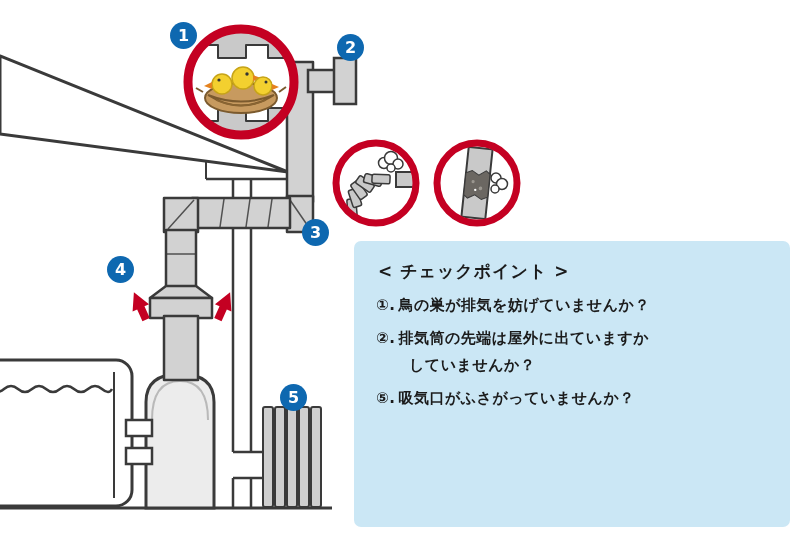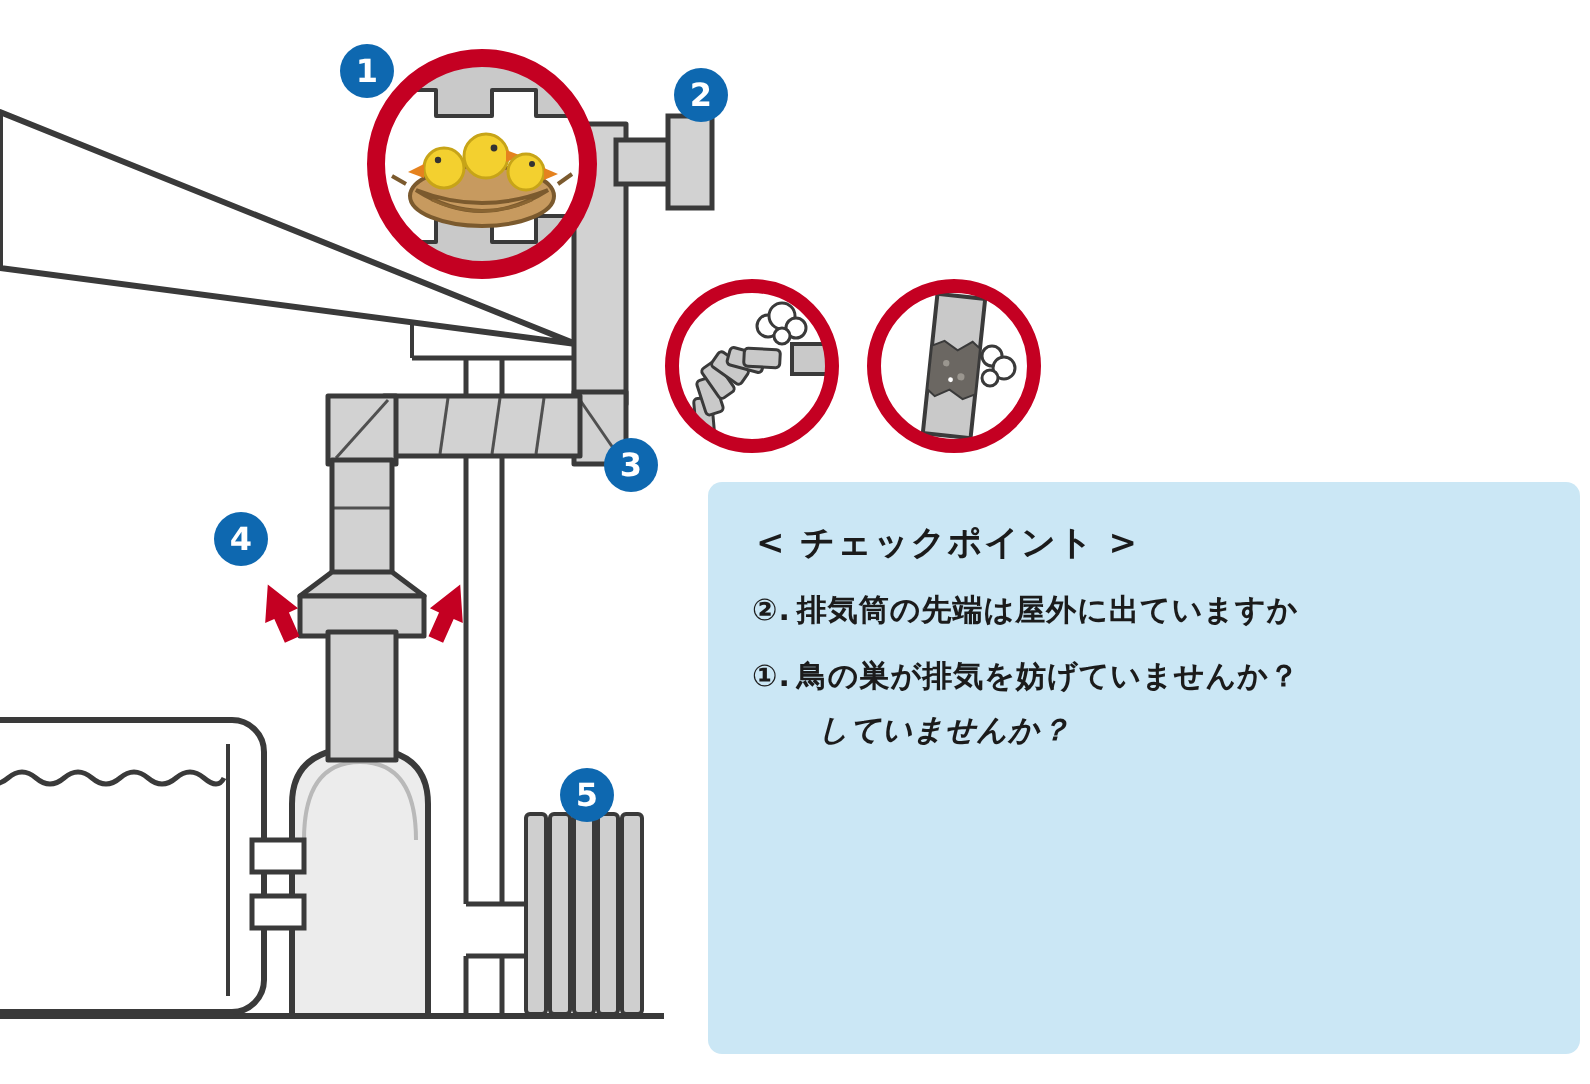--- a/index.html
+++ b/index.html
@@ -15,21 +15,21 @@
     z-index:3;
   }
   .panel {
     position:absolute; left:354px; top:241px; width:436px; height:286px;
     background:var(--panel_bg,#cbe7f5); border-radius:7px;
     padding:17px 12px 28px 22px; color:#1b1b1b; z-index:2;
   }
   .panel-title { font-size:17px; font-weight:bold; letter-spacing:1px; margin:2px 0 13px 2px; }
   .item { font-size:15px; font-weight:bold; letter-spacing:0.5px; margin-bottom:13.5px; white-space:nowrap; }
   .item .num { margin-right:3px; }
-  .item.cont { padding-left:33px; margin-top:-5px;font-style:italic; }
+  .item.cont { padding-left:33px; margin-top:-5px; }
 </style>
 </head>
 <body>
 
 <div class="canvas">
 
   <svg class="art" width="795" height="542" viewBox="0 0 795 542">
     <defs>
       <clipPath id="c1">
           <circle cx="241" cy="82" r="50"></circle>
@@ -183,23 +183,26 @@
   <div class="badge" style="left:170px;top:22px">1</div>
   <div class="badge" style="left:337px;top:34px">2</div>
   <div class="badge" style="left:302px;top:219px">3</div>
   <div class="badge" style="left:107px;top:256px">4</div>
   <div class="badge" style="left:280px;top:384px">5</div>
 
   <div class="panel">
     <div class="panel-title">&lt; チェックポイント &gt;</div>
 
     <div class="item">
+      <span class="num">①.</span><span>鳥の巣が排気を妨げていませんか？</span>
+    </div>
+    <div class="item">
       <span class="num">②.</span><span>排気筒の先端は屋外に出ていますか</span>
-    </div>
-    <div class="item">
-      <span class="num">①.</span><span>鳥の巣が排気を妨げていませんか？</span>
     </div>
     <div class="item cont">
       <span>していませんか？</span>
     </div>
+    <div class="item">
+      <span class="num">⑤.</span><span>吸気口がふさがっていませんか？</span>
+    </div>
   </div>
 
 </div>
 
 </body></html>

